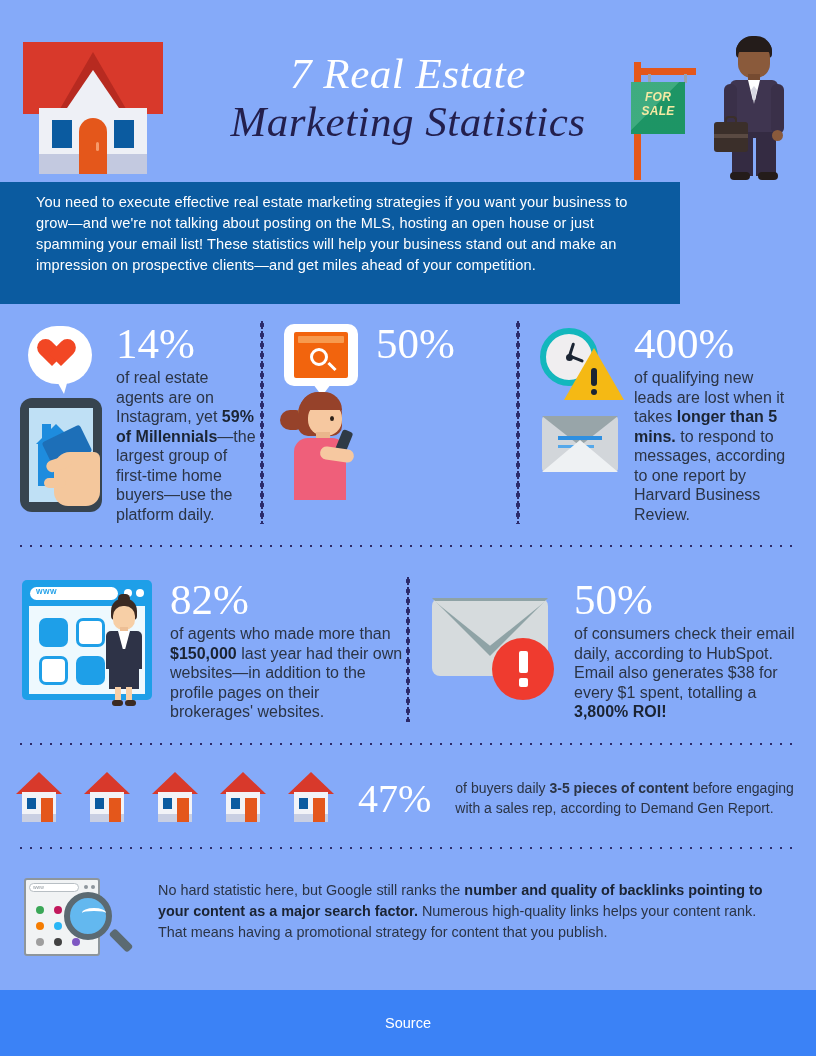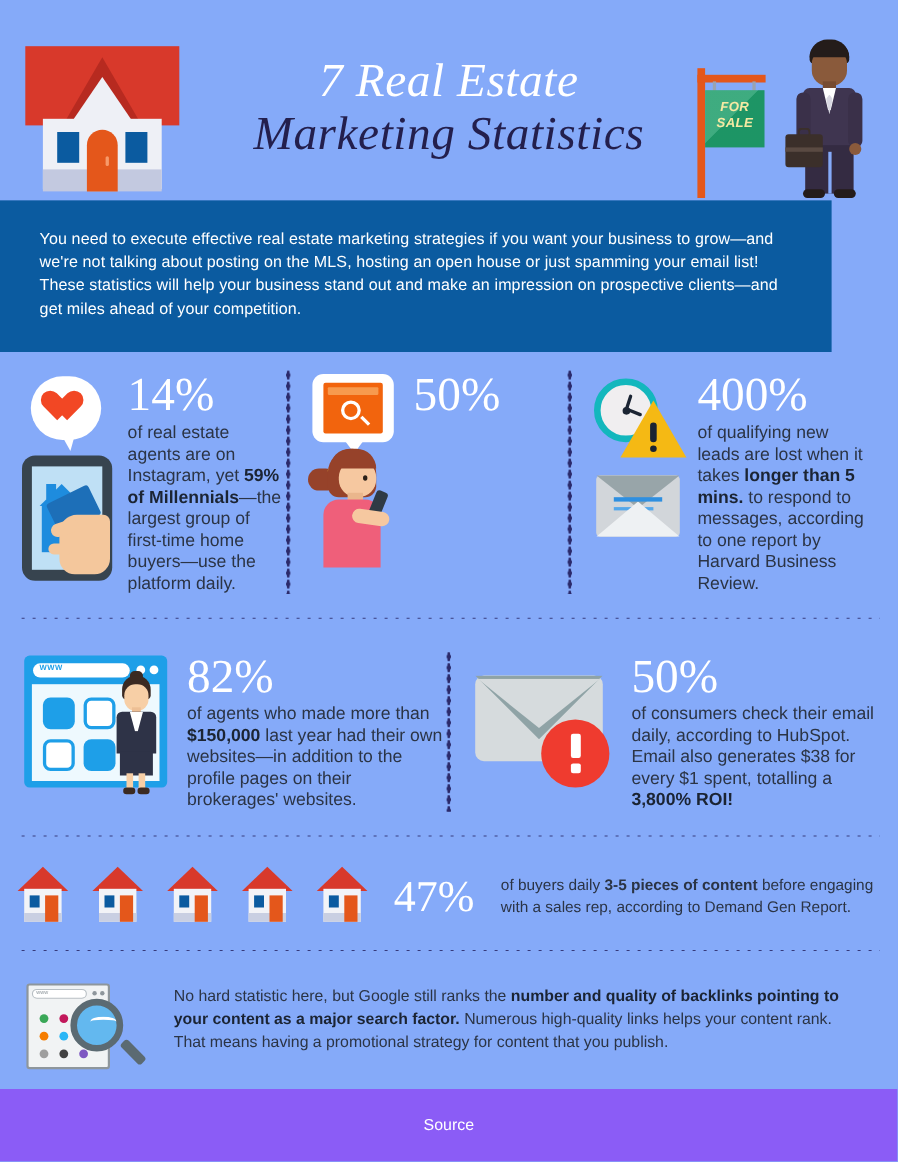--- a/index.html
+++ b/index.html
@@ -50,21 +50,21 @@
   }
   .house .knob { position: absolute; left: 73px; top: 100px; width: 3px; height: 9px; background: #f79a6a; border-radius: 2px; }
 
   
   .realtor-wrap { position: absolute; right: 10px; top: 28px; width: 180px; height: 155px; }
   .sign-post { position: absolute; left: 8px; top: 34px; width: 7px; height: 118px; background: #e4571b; }
   .sign-arm { position: absolute; left: 8px; top: 40px; width: 62px; height: 7px; background: #e4571b; }
   .sign-hook1 { position: absolute; left: 22px; top: 46px; width: 3px; height: 9px; background: #9aa3b0; }
   .sign-hook2 { position: absolute; left: 58px; top: 46px; width: 3px; height: 9px; background: #9aa3b0; }
   .sign-board {
-    position: absolute; left: 15px; top: 54px; width: 54px; height: 52px;
+    position: absolute; left: 5px; top: 54px; width: 54px; height: 52px;
     background: #1f9e6b;
   }
   .sign-board .shine { position: absolute; left:0; top:0; width: 54px; height: 52px;
     background: linear-gradient(135deg, rgba(255,255,255,.14) 45%, rgba(0,0,0,.06) 46%); }
   .sign-text {
     position: absolute; left: 0; right: 0; top: 8px; text-align: center;
     font-family: "Liberation Sans", sans-serif; font-weight: bold;
     font-size: 12px; line-height: 14px; color: #f5e9a3; letter-spacing: .3px;
   }
   .person { position: absolute; left: 86px; top: 6px; width: 84px; height: 148px; }
@@ -84,21 +84,21 @@
   .p-legs { position: absolute; left: 20px; top: 98px; width: 44px; height: 44px; background: #342b42; }
   .p-legsplit { position: absolute; left: 41px; top: 104px; width: 3px; height: 38px; background: #85aaf9; }
   .p-shoeL { position: absolute; left: 18px; top: 138px; width: 20px; height: 8px; background: #241c1a; border-radius: 4px; }
   .p-shoeR { position: absolute; left: 46px; top: 138px; width: 20px; height: 8px; background: #241c1a; border-radius: 4px; }
   .briefcase { position: absolute; left: 2px; top: 88px; width: 34px; height: 30px; background: #3b2f2a; border-radius: 3px; }
   .briefcase .handle { position: absolute; left: 11px; top: -6px; width: 12px; height: 8px; border: 2px solid #3b2f2a; border-bottom: none; border-radius: 4px 4px 0 0; }
   .briefcase .strap { position: absolute; left: 0; top: 12px; width: 34px; height: 4px; background: #5a4a42; }
 
   
   .intro {
-    width: 756px; background: #0b5ba0; padding: 26px 36px 28px 36px;
+    width: 680px; background: #0b5ba0; padding: 10px 36px 28px 36px;
   }
   .intro p {
     color: #ffffff; font-size: 14.6px; line-height: 21px; letter-spacing: .1px;
   }
 
   
   .dot-h {
     height: 4px; width: 100%;
     background-image: radial-gradient(#2b2a6b 1.6px, transparent 1.8px);
     background-size: 10px 4px; background-repeat: repeat-x;
@@ -256,21 +256,21 @@
   .seo-dot { position: absolute; width: 8px; height: 8px; border-radius: 50%; }
   .mag2 { position: absolute; left: 48px; top: 18px; width: 48px; height: 48px; border: 6px solid #5b6a72; border-radius: 50%; background: #63b8ef; }
   .mag2-h { position: absolute; left: 92px; top: 62px; width: 26px; height: 9px; background: #5b6a72; border-radius: 3px; transform: rotate(45deg); }
   .mag2-sh { position: absolute; left: 12px; top: 10px; width: 24px; height: 10px; border-top: 3px solid #ffffff; border-radius: 50%; }
   .r4txt { font-size: 14.4px; line-height: 21px; color: #2b3445; padding-top: 6px; }
   .r4txt b { font-weight: bold; color: #1b2433; }
 
   
   .footer {
     position: absolute; left: 0; bottom: 0; width: 816px; height: 66px;
-    background: #8b5cf6; display: flex; align-items: center; justify-content: center;
+    background: #3b82f6; display: flex; align-items: center; justify-content: center;
   }
   .footer a, .footer .src { color: #ffffff; font-size: 14.5px; text-decoration: none; }
 </style>
 </head>
 <body>
 
 <div class="page">
 
   <div class="header">
 

